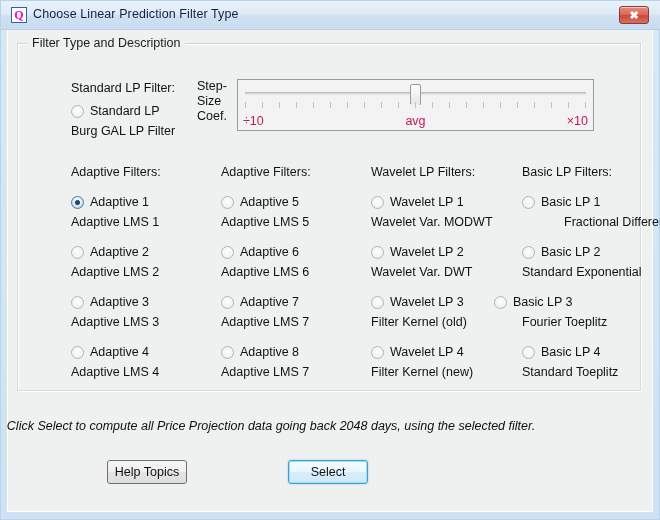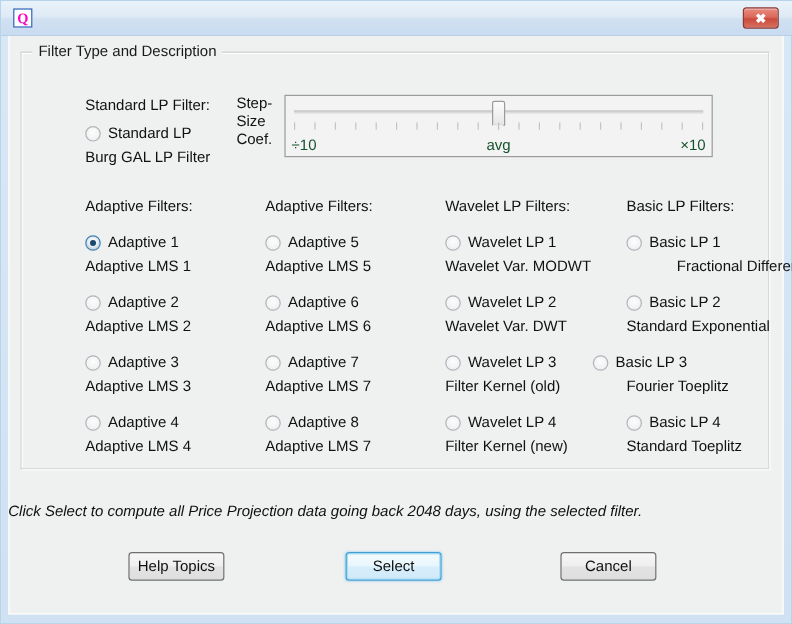--- a/index.html
+++ b/index.html
@@ -205,21 +205,21 @@
   #slider-ticks i {
     position: absolute;
     top: 0;
     width: 1px; height: 6px;
     background: #c2c2c2;
   }
   .slider-end {
     position: absolute;
     bottom: 2px;
     font-size: 12.5px;
-    color: #14532d;
+    color: #be185d;
   }
   #slider-left  { left: 5px; }
   #slider-mid   { left: 50%; transform: translateX(-50%); }
   #slider-right { right: 5px; }
 
   
   #footer-note {
     position: absolute;
     left: 0; top: 418px;
     width: 540px;
@@ -256,20 +256,21 @@
 </head>
 <body>
 
 <div id="window">
   <div id="window-inner"></div>
 
   <div id="titlebar">
     <div id="title-icon">
       <span>Q</span>
     </div>
+    <div id="title-text">Choose Linear Prediction Filter Type</div>
     <div id="close-button">✖</div>
   </div>
 
   <div id="groupbox"></div>
   <div id="groupbox-title">Filter Type and Description</div>
 
   <div class="col-head" style="left:70px; top:80px;">Standard LP Filter:</div>
   <div class="radio-row" id="standard-radio" style="left:70px; top:103px;">
     <span class="radio-mark"></span>
     <span class="radio-label">Standard LP</span>
@@ -396,14 +397,13 @@
       <div class="radio-row" style="left: 521px; top: 344px;">
         <span class="radio-mark"></span>
         <span class="radio-label">Basic LP 4</span>
       </div>
       <div class="sub-label" style="left: 521px; top: 364px;">Standard Toeplitz</div>
     </div>
 
   <div id="footer-note">Click Select to compute all Price Projection data going back 2048 days, using the selected filter.</div>
   <div class="dlg-button" id="btn-help">Help Topics</div>
   <div class="dlg-button" id="btn-select">Select</div>
-  <div class="dlg-button" id="btn-cancel">Cancel</div>
 </div>
 
 </body></html>

